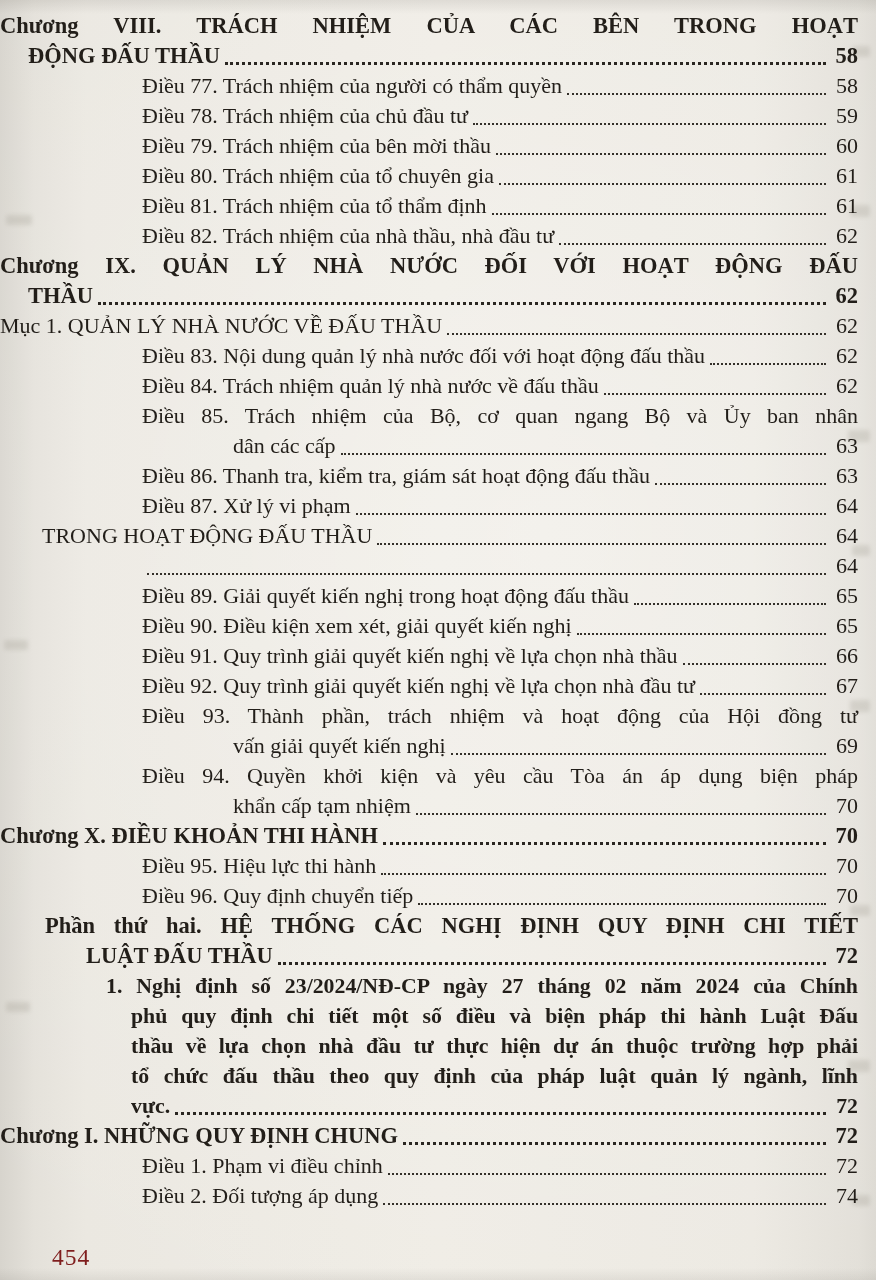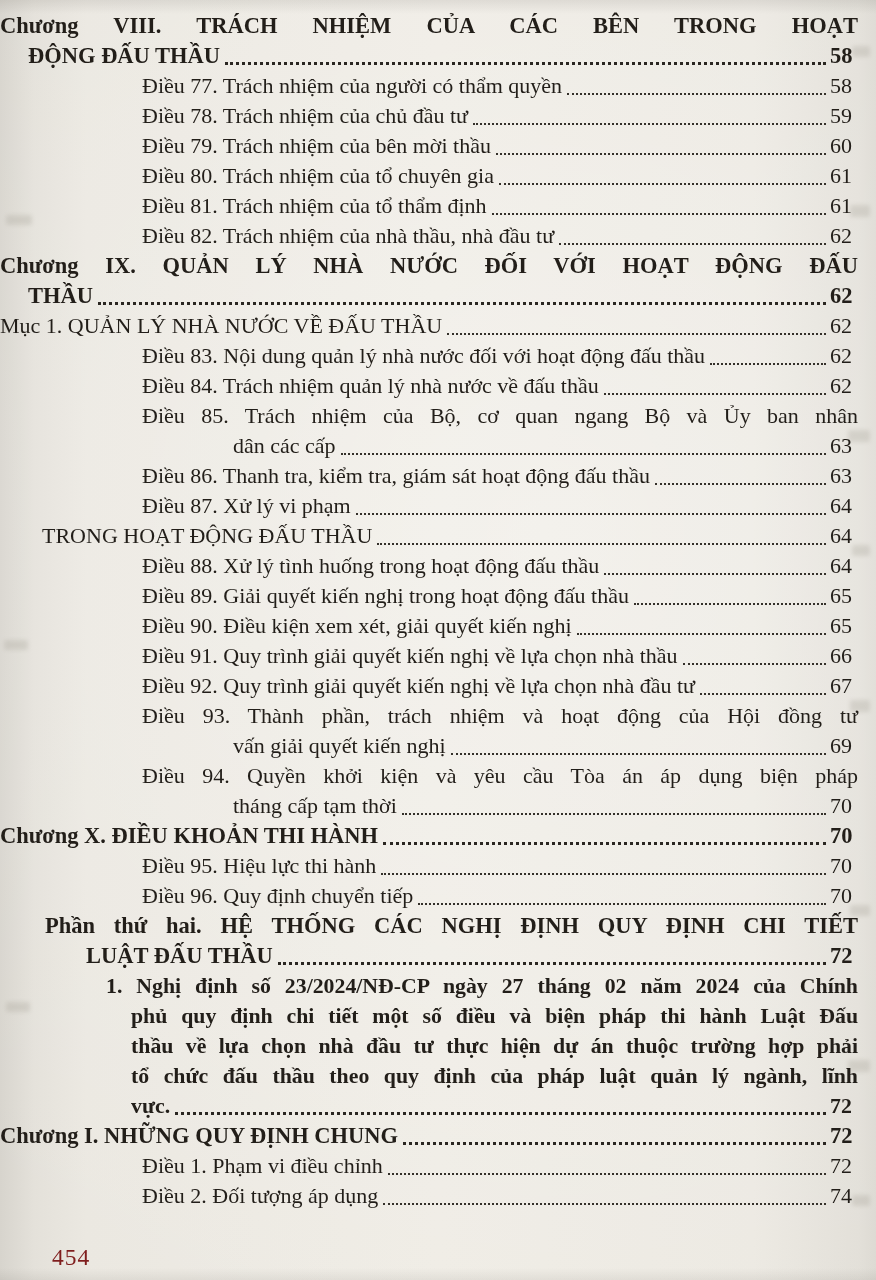--- a/index.html
+++ b/index.html
@@ -28,21 +28,21 @@
   .lvl-chuong{--hang:28px; font-weight:700; font-size:22.5px;}
   .lvl-muc   {--hang:42px;}
   .lvl-dieu  {margin-left:142px;--hang:91px;}
   .lvl-item  {margin-left:106px; --hang:25px; font-weight:700; font-size:21.8px;}
   .ln{line-height:30px;text-align:justify;text-align-last:justify;white-space:normal}
   .cont{margin-left:var(--hang)}
   .row{display:flex;align-items:flex-end;line-height:30px}
   .row .t{flex:0 1 auto}
   .dots{flex:1 1 14px;min-width:14px;border-bottom:2.6px dotted #34302a;margin:0 4px 6px 5px}
   .bold .dots{border-bottom-width:3px;border-bottom-color:#2a2621}
-  .pg{flex:0 0 auto;min-width:28px;text-align:left}
+  .pg{flex:0 0 auto;min-width:28px;text-align:right}
   .folio{position:absolute;left:52px;top:1244px;font-size:23.5px;letter-spacing:1px;color:#7f1d1d}
   .ghost{position:absolute;background:#a19d92;opacity:.28;filter:blur(2px);border-radius:3px;pointer-events:none}
 </style>
 </head>
 <body>
 
 <div class="ghost" style="left:852px;top:46px;width:18px;height:11px"></div>
 <div class="ghost" style="left:850px;top:205px;width:20px;height:12px"></div>
 <div class="ghost" style="left:848px;top:430px;width:22px;height:12px"></div>
 <div class="ghost" style="left:852px;top:545px;width:18px;height:11px"></div>
@@ -158,21 +158,20 @@
     </div>
     <div class="entry lvl-muc">
       <div class="row cont">
         <span class="t">TRONG HOẠT ĐỘNG ĐẤU THẦU</span>
         <span class="dots"></span>
         <span class="pg">64</span>
       </div>
     </div>
     <div class="entry lvl-dieu">
       <div class="row">
-        <span class="t">Điều 88. Xử lý tình huống trong hoạt động đấu thầu</span>
         <span class="dots"></span>
         <span class="pg">64</span>
       </div>
     </div>
     <div class="entry lvl-dieu">
       <div class="row">
         <span class="t">Điều 89. Giải quyết kiến nghị trong hoạt động đấu thầu</span>
         <span class="dots"></span>
         <span class="pg">65</span>
       </div>
@@ -202,21 +201,21 @@
       <div class="ln">Điều 93. Thành phần, trách nhiệm và hoạt động của Hội đồng tư</div>
       <div class="row cont">
         <span class="t">vấn giải quyết kiến nghị</span>
         <span class="dots"></span>
         <span class="pg">69</span>
       </div>
     </div>
     <div class="entry lvl-dieu">
       <div class="ln">Điều 94. Quyền khởi kiện và yêu cầu Tòa án áp dụng biện pháp</div>
       <div class="row cont">
-        <span class="t">tháng cấp tạm thời</span>
+        <span class="t">khẩn cấp tạm nhiệm</span>
         <span class="dots"></span>
         <span class="pg">70</span>
       </div>
     </div>
     <div class="entry lvl-chuong bold">
       <div class="row">
         <span class="t">Chương X. ĐIỀU KHOẢN THI HÀNH</span>
         <span class="dots"></span>
         <span class="pg">70</span>
       </div>

